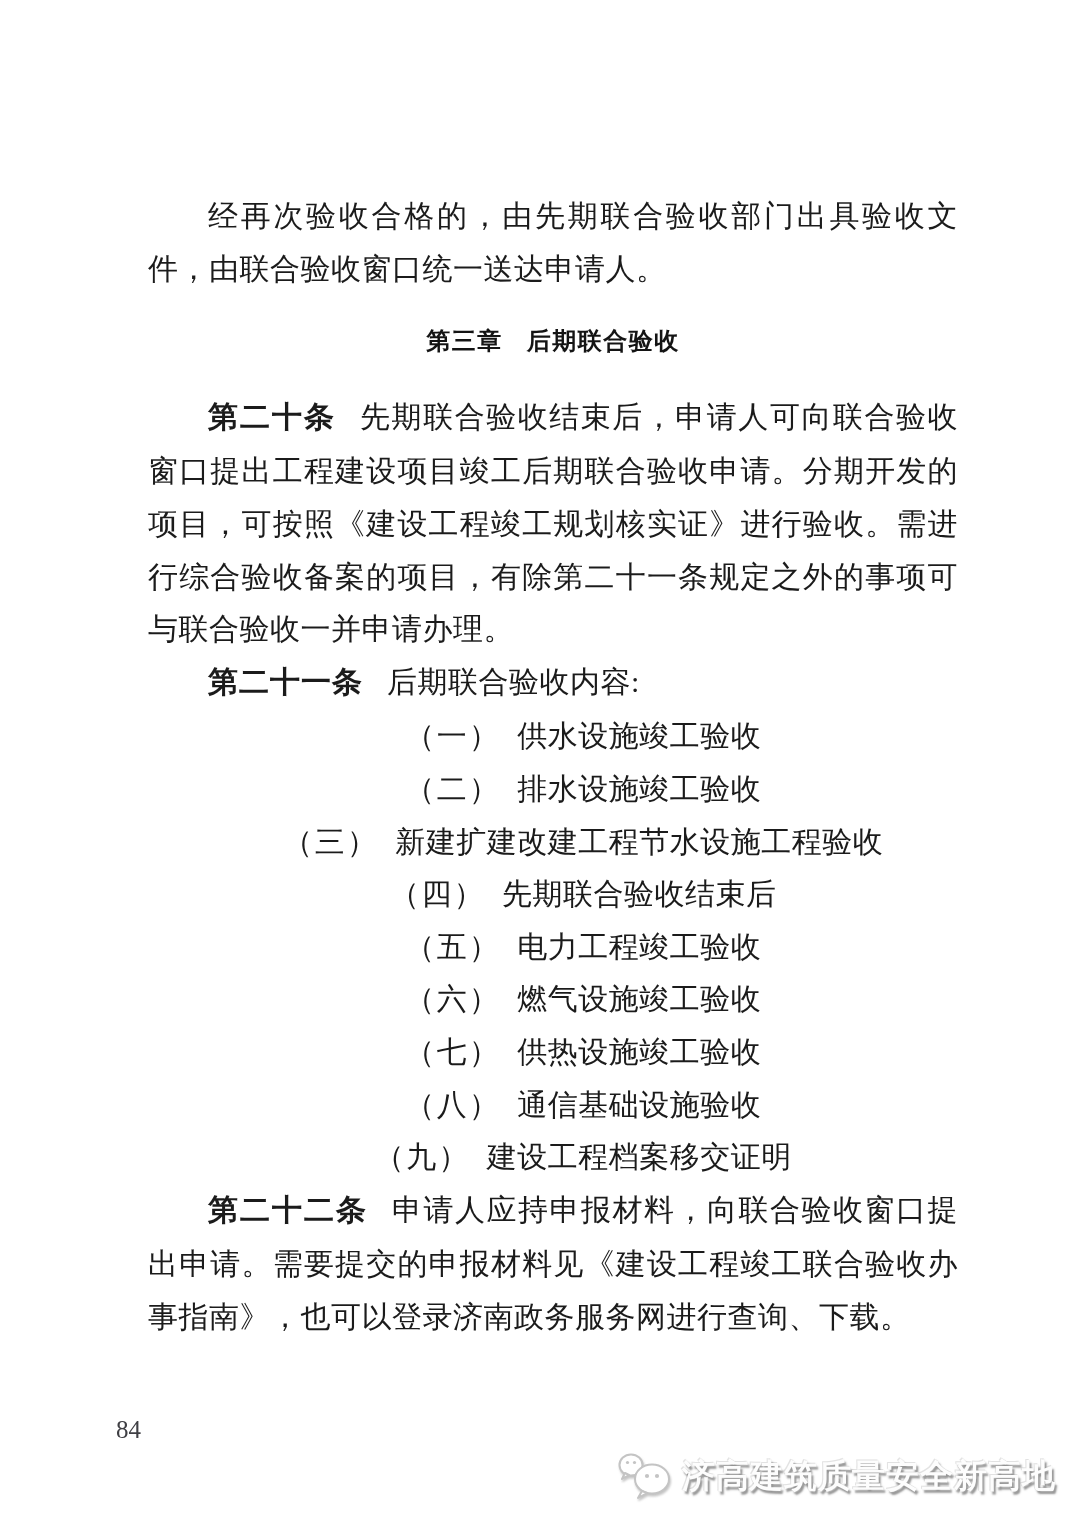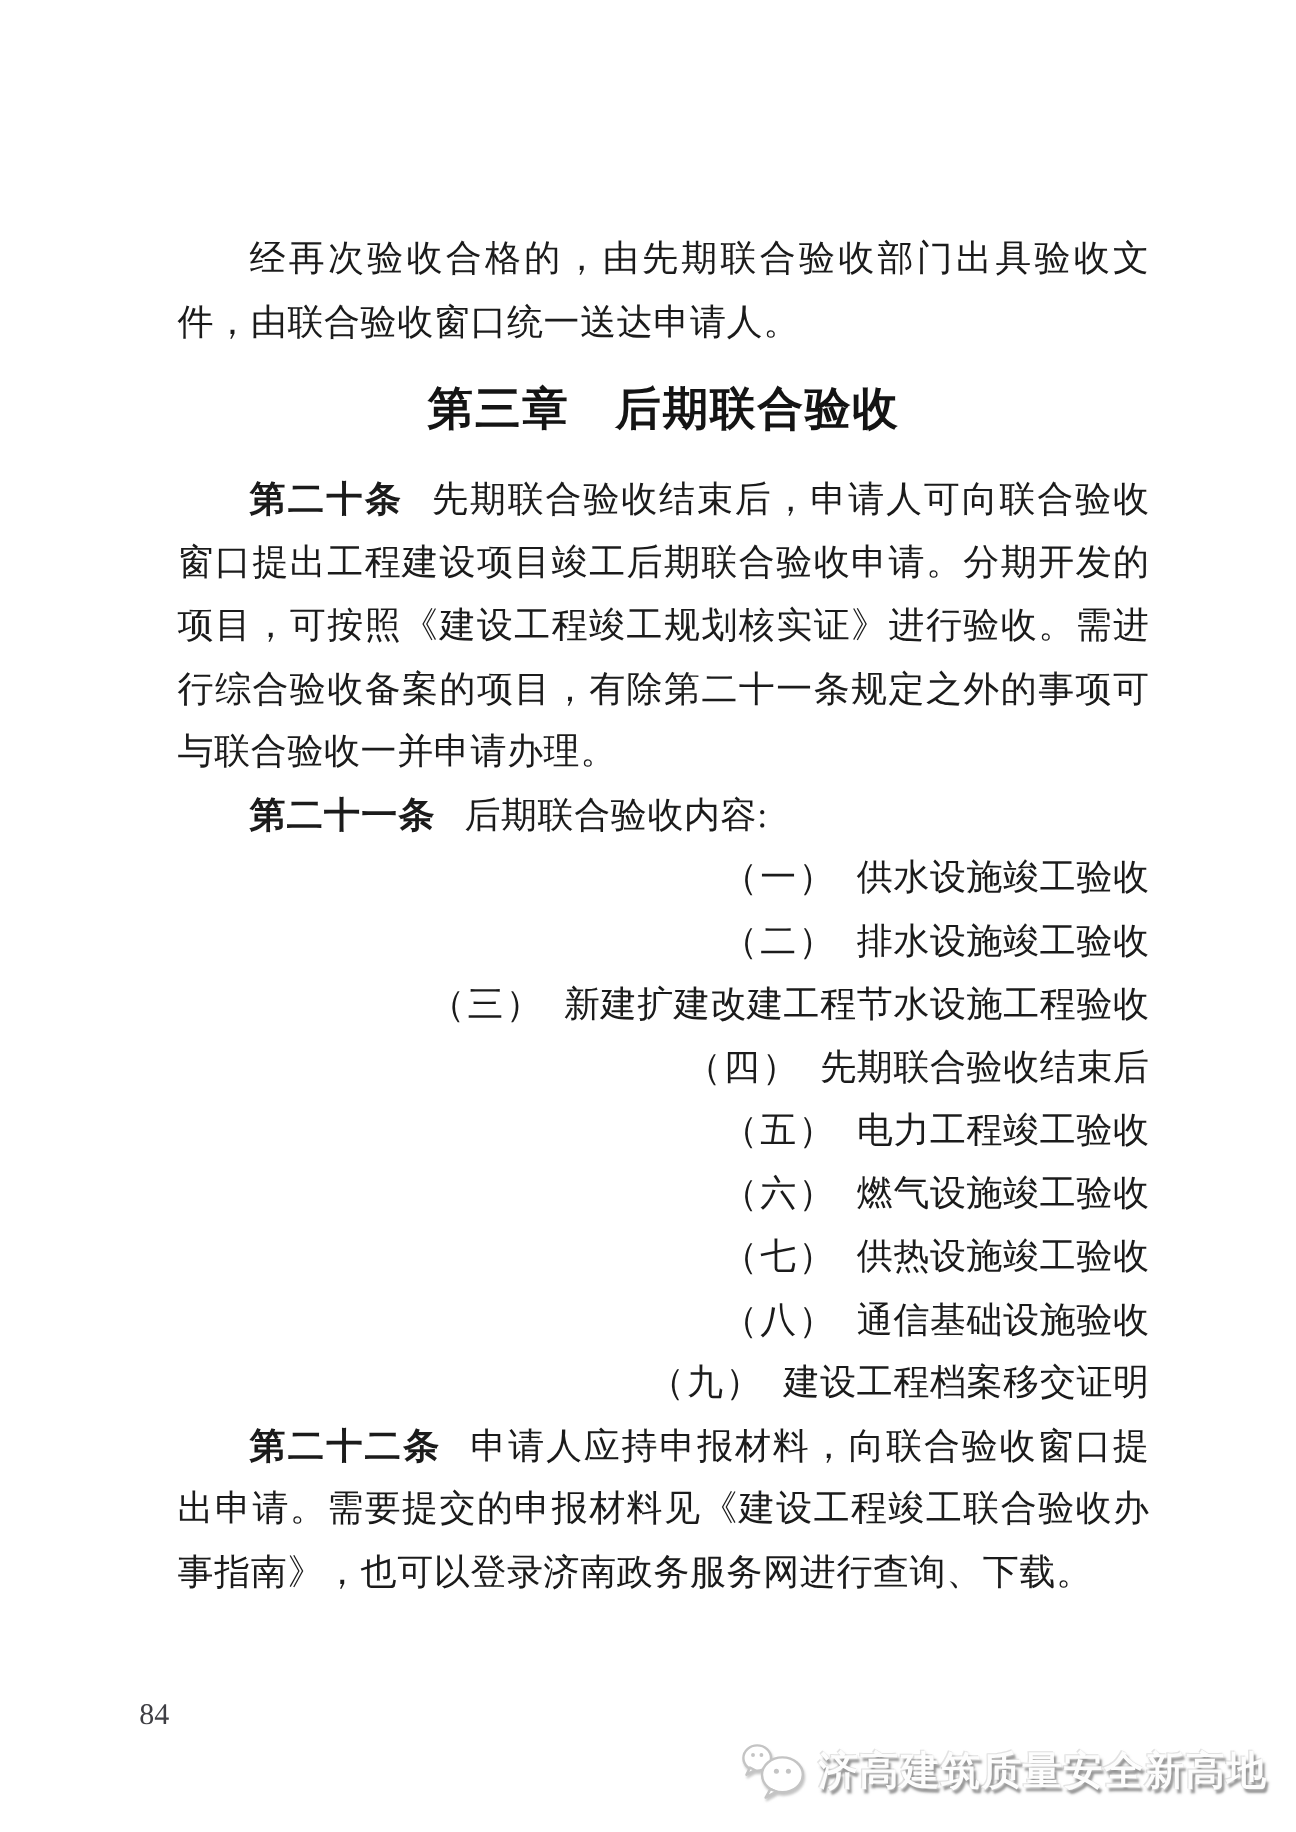--- a/index.html
+++ b/index.html
@@ -28,36 +28,36 @@
   .para {
     margin: 0;
     font-size: 30px;
     line-height: 52.6px;
     text-align: justify;
     text-justify: inter-character;
     text-indent: 2em;
     letter-spacing: 0.5px;
   }
   .list-para {
-    text-align: right;
+    text-align: center;
   }
   .term {
-    font-family: Liberation Sans, sans-serif;
+    font-family: Liberation Mono, monospace;
     font-weight: bold;
     letter-spacing: 1px;
     margin-right: 0.8em;
   }
   .li-label {
     margin-right: 0.55em;
     letter-spacing: 2px;
   }
   .chapter {
     margin: 20px 0 23px 0;
     font-family: "Liberation Sans", "DejaVu Sans", sans-serif;
-    font-size: 38px;
+    font-size: 24px;
     font-weight: bold;
     line-height: 52.6px;
     text-align: center;
     letter-spacing: 1.5px;
     color: #141414;
   }
   .chapter-gap {
     display: inline-block;
     width: 1em;
   }

